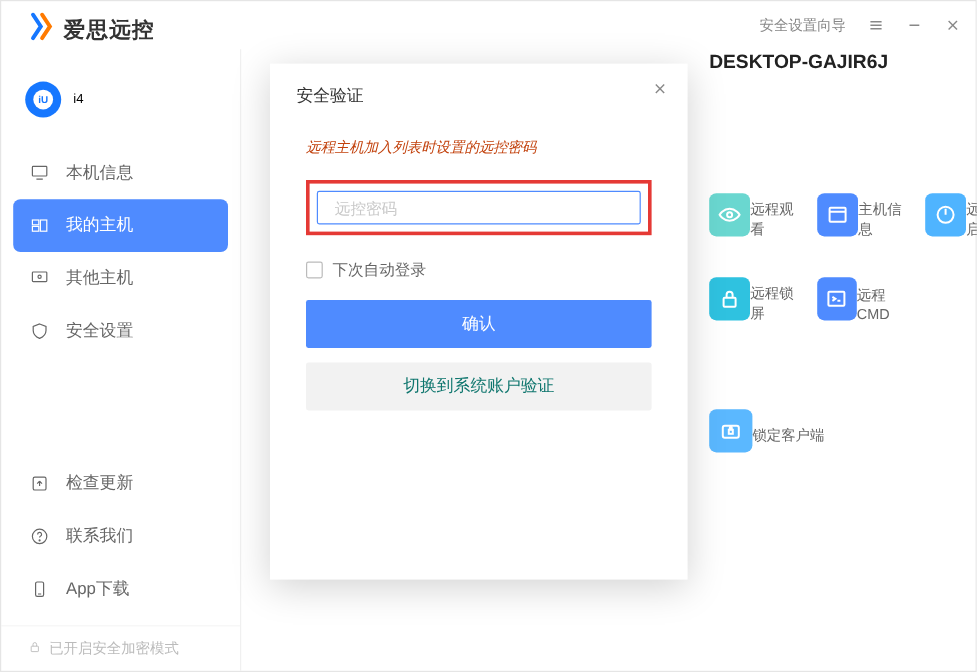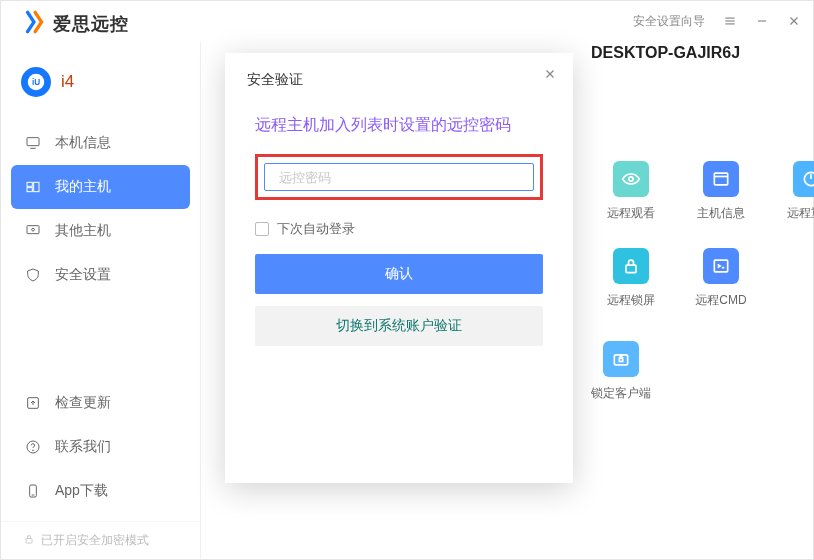--- a/index.html
+++ b/index.html
@@ -8,53 +8,53 @@
     .titlebar { height:40px; display:flex; align-items:center; justify-content:flex-end; padding:0 12px; }
     .titlebar-item { color:#888; font-size:12px; margin-left:18px; cursor:pointer; display:inline-flex; align-items:center; }
     .titlebar-icon svg { width:14px; height:14px; }
     .main { flex:1; display:flex; min-height:0; }
     .sidebar { width:200px; border-right:1px solid #f0f0f0; display:flex; flex-direction:column; padding-top:0; }
     .brand { display:flex; align-items:center; padding:0 20px 14px; margin-top:-32px; }
     .brand-text { font-weight:700; font-size:18px; color:#333; margin-left:6px; letter-spacing:1px; }
     .account { display:flex; align-items:center; padding:14px 20px 20px; }
     .avatar { width:30px; height:30px; border-radius:50%; background:#1677ff; display:flex; align-items:center; justify-content:center; margin-right:10px; }
     .avatar svg { width:18px; height:18px; }
-    .account-name { font-size:17px; color:#c2410c; }
+    .account-name { font-size:11px; color:#000000; }
     .nav { list-style:none; padding:4px 10px; }
     .nav li { display:flex; align-items:center; height:44px; padding:0 14px; border-radius:6px; cursor:pointer; color:#666; font-size:14px; }
     .nav li.active { background:#4f8bff; color:#fff; }
     .nav li .nicon { width:16px; margin-right:14px; display:inline-flex; }
     .nav li .nicon svg { width:16px; height:16px; }
     .bottom-nav { margin-top:auto; padding:4px 10px 8px; list-style:none; }
     .bottom-nav li { display:flex; align-items:center; height:44px; padding:0 14px; color:#666; font-size:14px; cursor:pointer; }
     .bottom-nav li .nicon { width:16px; margin-right:14px; display:inline-flex; }
     .bottom-nav li .nicon svg { width:16px; height:16px; }
     .footer-note { display:flex; align-items:center; color:#bbb; font-size:12px; padding:10px 22px; border-top:1px solid #f5f5f5; }
     .footer-note svg { width:12px; height:12px; margin-right:6px; }
     .content { flex:1; position:relative; padding:20px 24px; }
     .host-title { position:absolute; left:390px; top:3px; font-weight:700; color:#222; font-size:16px; }
     .action-grid { position:absolute; left:390px; top:120px; display:grid; grid-template-columns:repeat(3,80px); column-gap:10px; row-gap:26px; }
-    .action-tile { display:flex; flex-direction:column; align-items:center; cursor:pointer; }
+    .action-tile { display:flex; flex-direction:row; align-items:center; cursor:pointer; }
     .tile-icon { width:36px; height:36px; border-radius:6px; display:flex; align-items:center; justify-content:center; margin-bottom:8px; }
     .tile-icon svg { width:20px; height:20px; }
     .tile-label { font-size:12px; color:#666; }
     .c1 { background:#6ad7d0; }
     .c2 { background:#58a6ff; }
     .c3 { background:#4f8bff; }
     .c4 { background:#4fb4ff; }
     .c5 { background:#2fc2e0; }
     .c6 { background:#4f8bff; }
     .c7 { background:#5bb8ff; }
     .lock-grid { position:absolute; left:390px; top:300px; }
 
     .modal { position:absolute; left:224px; top:52px; width:348px; height:430px; background:#fff; box-shadow:0 6px 30px rgba(0,0,0,.18); }
     .modal-header { padding:18px 22px 10px; font-size:14px; color:#333; position:relative; }
     .modal-close { position:absolute; right:16px; top:14px; color:#888; cursor:pointer; }
     .modal-body { padding:10px 30px; }
-    .modal-msg { font-size:16px; color:#8b5cf6; margin:6px 0 18px; }
+    .modal-msg { font-size:12px; color:#c2410c; margin:6px 0 18px;font-style:italic; }
     .pwd-wrap { border:3px solid #e53935; padding:6px; }
     .pwd-input { width:100%; height:28px; border:1px solid #4f8bff; border-radius:2px; padding:0 14px; font-size:13px; color:#333; outline:none; }
     .pwd-input::placeholder { color:#c8c8c8; }
     .auto-row { display:flex; align-items:center; margin:20px 0 16px; color:#666; font-size:13px; }
     .chk { width:14px; height:14px; border:1px solid #bbb; border-radius:2px; margin-right:8px; background:#fff; }
     .btn-primary { width:100%; height:40px; background:#4f8bff; color:#fff; border:none; border-radius:2px; font-size:14px; cursor:pointer; }
     .btn-alt { width:100%; height:40px; background:#f2f2f2; color:#0f766e; border:none; border-radius:2px; font-size:14px; margin-top:12px; cursor:pointer; }
   </style>
 </head>
 <body>

